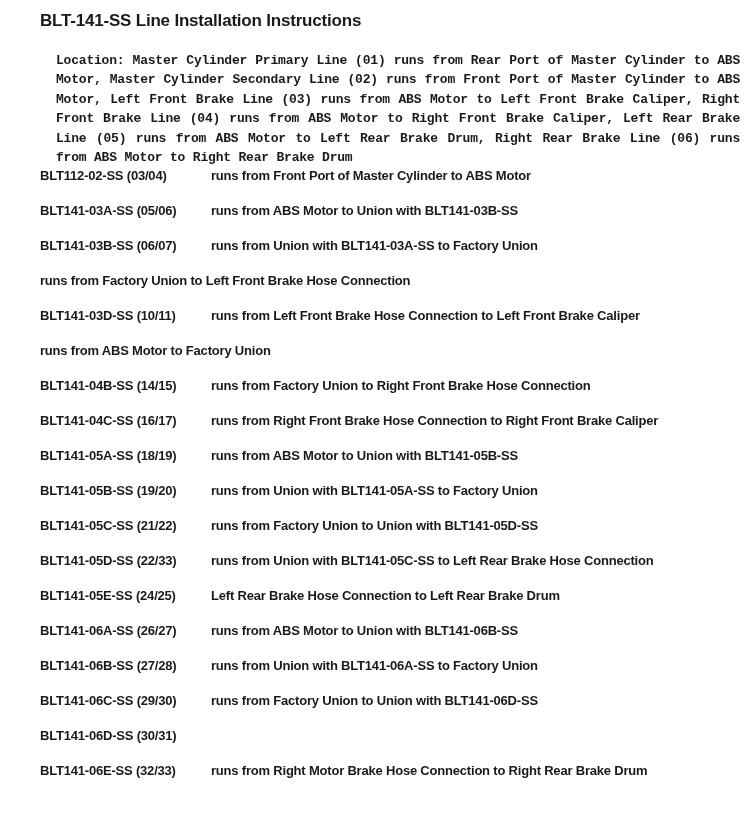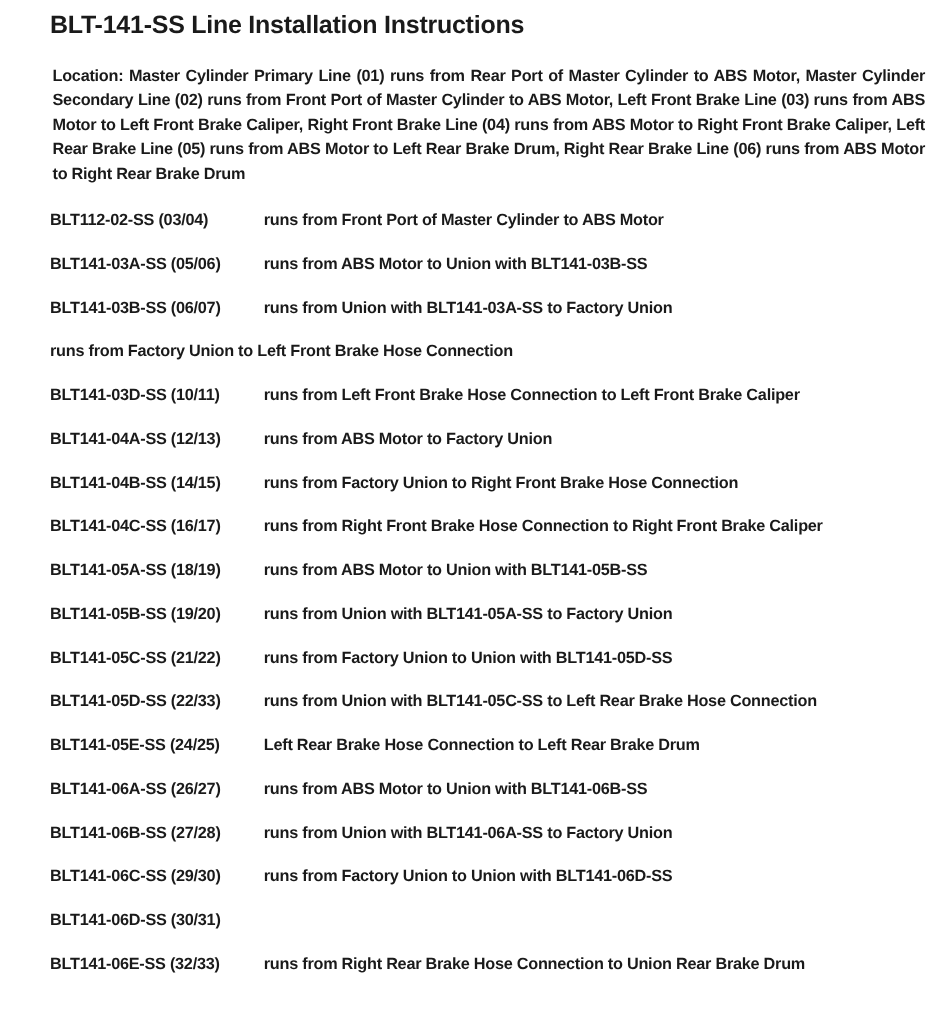--- a/index.html
+++ b/index.html
@@ -13,34 +13,35 @@
     width: 750px;
     height: 819px;
     background: #ffffff;
     padding: 10px 10px 0 40px;
     font-family: "Liberation Sans", sans-serif;
     font-weight: bold;
     color: #1a1a1a;
     overflow: hidden;
   }
   .doc-title {
-    font-size: 20px;
+    font-size: 17px;
     line-height: 21px;
     margin: 0 0 20px 0;
     letter-spacing: -0.2px;
     font-weight: bold;
   }
   .location-para {
     font-size: 13px;
     line-height: 19.4px;
     letter-spacing: -0.2px;
     text-align: justify;
     max-width: 700px;
     height: 97px;
-    margin: 0 0 20px 2px;
+    margin: 0 0 20px 16px;
+    font-family: Liberation Mono, monospace;
   }
   .line-list {
     display: block;
   }
   .line-row {
     display: flex;
     align-items: flex-start;
     height: 35px;
     font-size: 13px;
     line-height: 15px;
@@ -76,21 +77,20 @@
         <span class="line-desc">runs from Union with BLT141-03A-SS to Factory Union</span>
       </div>
       <div class="line-row">
         <span class="line-desc">runs from Factory Union to Left Front Brake Hose Connection</span>
       </div>
       <div class="line-row">
         <span class="line-part">BLT141-03D-SS (10/11)</span>
         <span class="line-desc">runs from Left Front Brake Hose Connection to Left Front Brake Caliper</span>
       </div>
       <div class="line-row">
-        <span class="line-part">BLT141-04A-SS (12/13)</span>
         <span class="line-desc">runs from ABS Motor to Factory Union</span>
       </div>
       <div class="line-row">
         <span class="line-part">BLT141-04B-SS (14/15)</span>
         <span class="line-desc">runs from Factory Union to Right Front Brake Hose Connection</span>
       </div>
       <div class="line-row">
         <span class="line-part">BLT141-04C-SS (16/17)</span>
         <span class="line-desc">runs from Right Front Brake Hose Connection to Right Front Brake Caliper</span>
       </div>
@@ -124,16 +124,16 @@
       </div>
       <div class="line-row">
         <span class="line-part">BLT141-06C-SS (29/30)</span>
         <span class="line-desc">runs from Factory Union to Union with BLT141-06D-SS</span>
       </div>
       <div class="line-row">
         <span class="line-part">BLT141-06D-SS (30/31)</span>
       </div>
       <div class="line-row">
         <span class="line-part">BLT141-06E-SS (32/33)</span>
-        <span class="line-desc">runs from Right Rear Brake Hose Connection to Union Rear Brake Drum</span>
+        <span class="line-desc">runs from Right Motor Brake Hose Connection to Right Rear Brake Drum</span>
       </div>
     </div>
 </div>
 
 </body></html>

